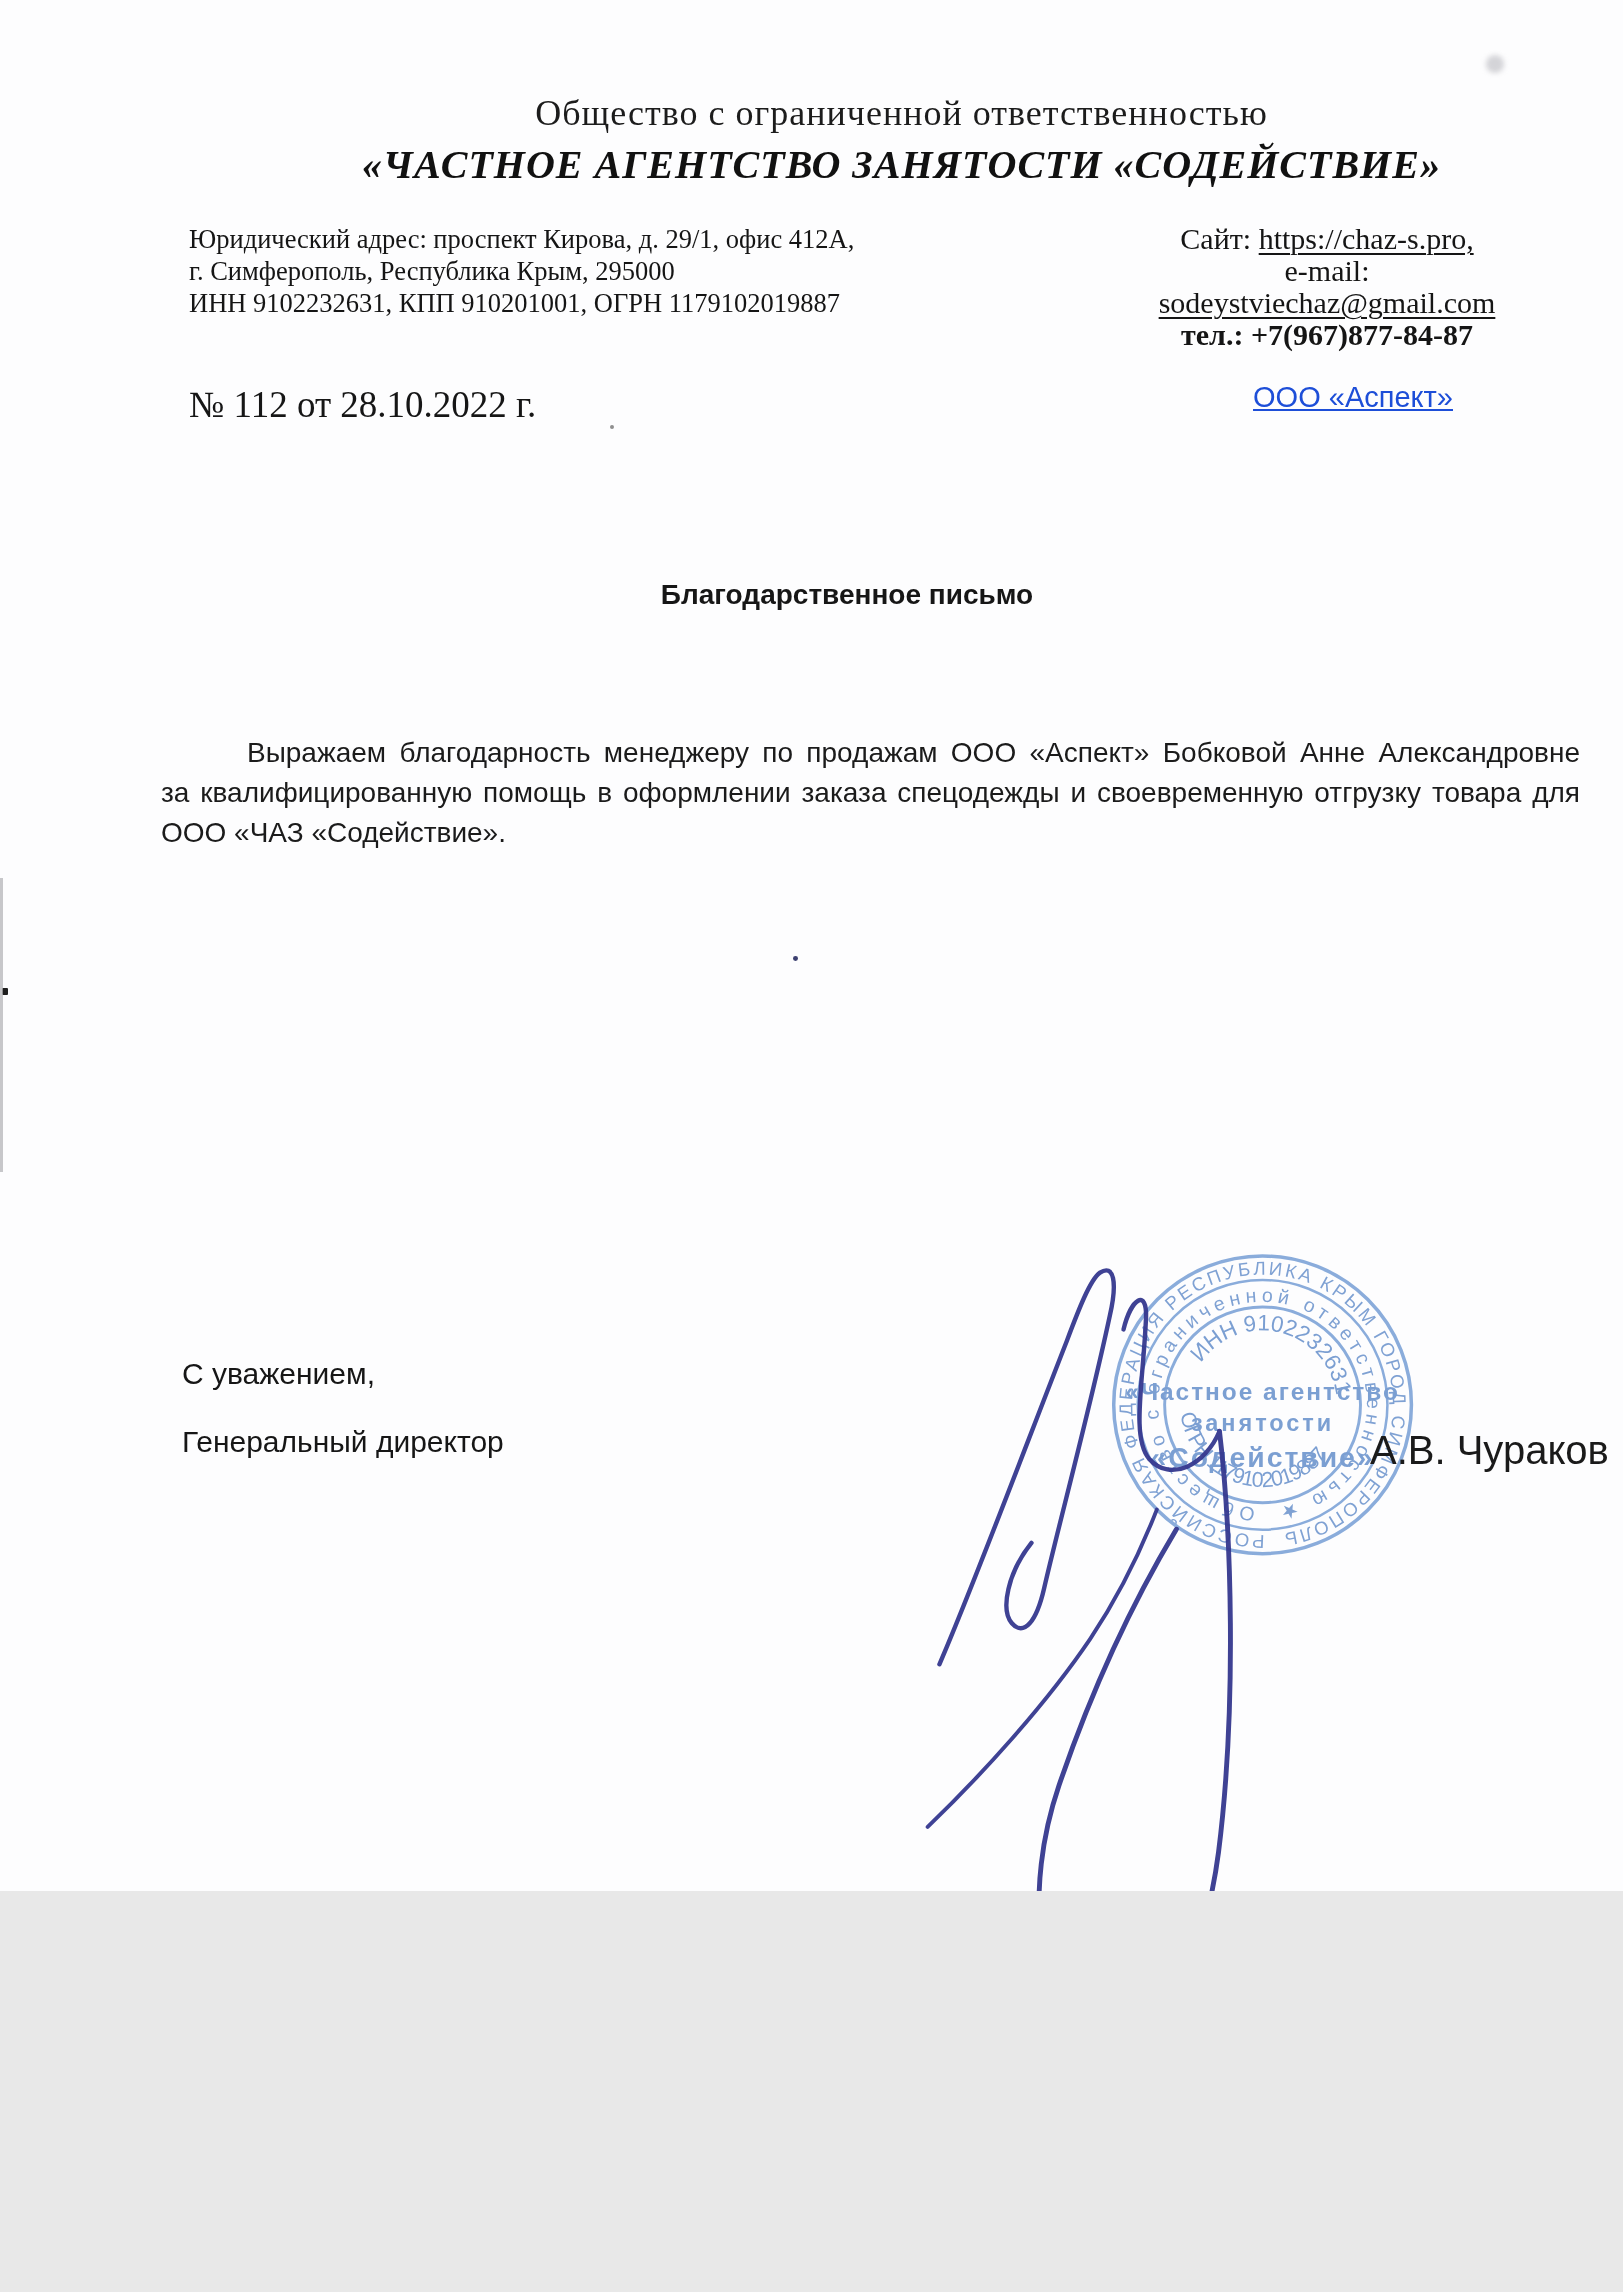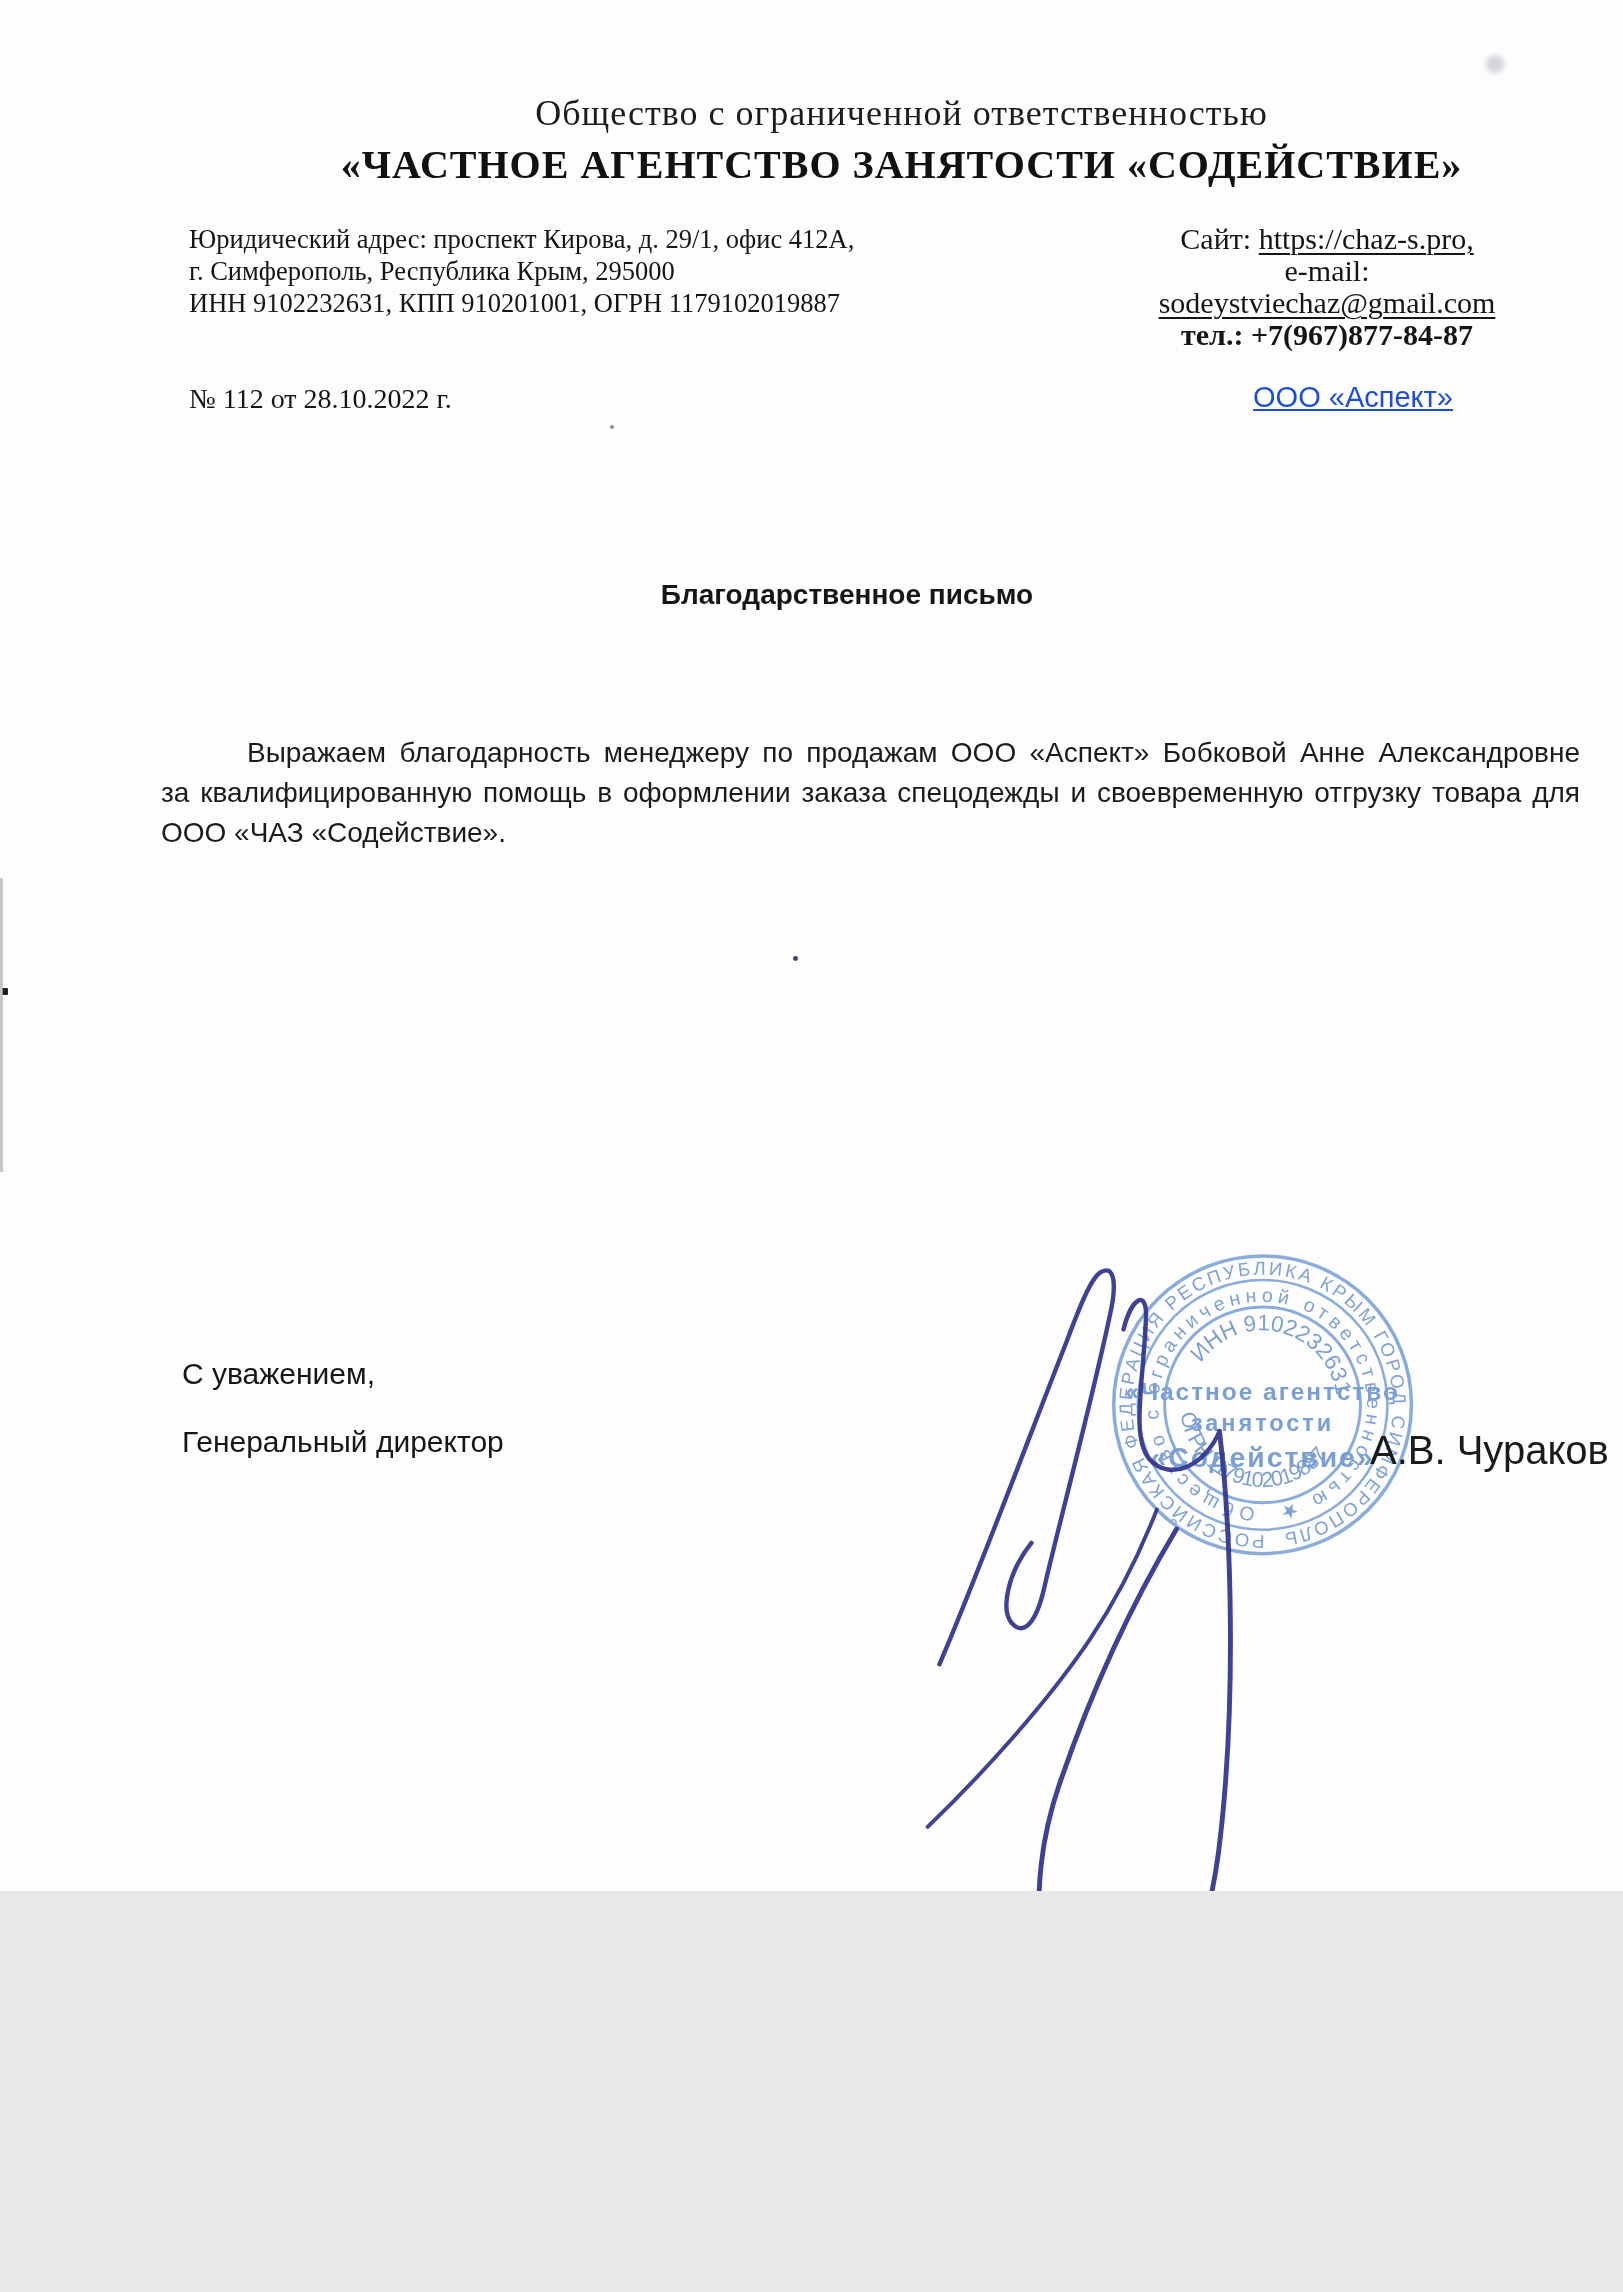--- a/index.html
+++ b/index.html
@@ -7,27 +7,27 @@
     position:relative;
     width:1623px;height:1891px;
     background:#fdfdfe;
     font-family:"Liberation Serif", serif;
     color:#161616;
     overflow:hidden;
   }
   
   .header{position:absolute;left:186px;top:92px;width:1431px;text-align:center;}
   .org-type{font-size:36px;letter-spacing:1px;color:#1c1c1c;}
-  .org-name{font-size:40px;font-weight:700;letter-spacing:1px;margin-top:6.9px;color:#111;}
+  .org-name{font-size:40px;font-weight:700;letter-spacing:1px;margin-top:6.9px;color:#111;font-style:italic;}
   .requisites{position:absolute;left:189px;top:223px;font-size:26.5px;line-height:32px;color:#151515;}
   .contacts{position:absolute;left:1142px;top:223px;width:370px;text-align:center;font-size:30px;line-height:32px;color:#151515;}
   .u{text-decoration:underline;text-underline-offset:3.9px;text-decoration-thickness:2px;}
   .phone-line{font-weight:600;}
   
-  .doc-number{position:absolute;left:189px;top:383px;font-size:28px;text-align:center;}
+  .doc-number{position:absolute;left:189px;top:383px;font-size:37px;text-align:center;}
   .addressee{position:absolute;left:1147px;top:381px;width:306px;text-align:right;font-family:"Liberation Sans",sans-serif;font-size:29px;color:#1d4ed8;text-decoration:underline;}
   
   .title{position:absolute;left:63px;top:579px;width:1568px;text-align:center;font-family:"Liberation Sans",sans-serif;font-size:28px;font-weight:700;color:#161616;}
   .body-text{position:absolute;left:161px;top:709px;width:1419px;font-family:"Liberation Sans",sans-serif;font-size:28px;line-height:40px;color:#1b1b1b;}
   .body-line{text-align:justify;text-align-last:justify;}
   .body-line.first{text-indent:86px;margin-top:24px;}
   .body-line.last{text-align:left;text-align-last:left;}
   
   .closing{position:absolute;left:182px;top:1357px;font-family:"Liberation Sans",sans-serif;font-size:30px;}
   .position-title{position:absolute;left:182px;top:1425px;font-family:"Liberation Sans",sans-serif;font-size:30px;}

